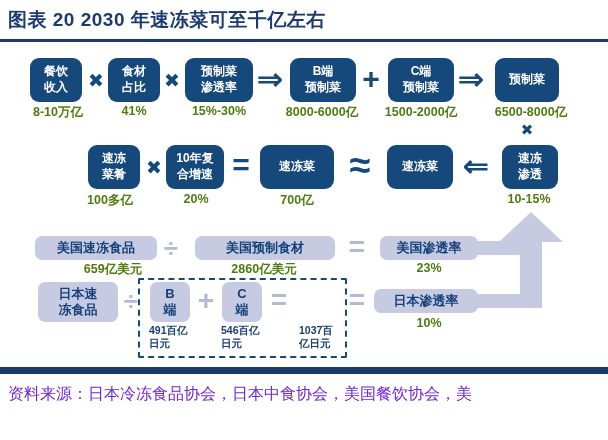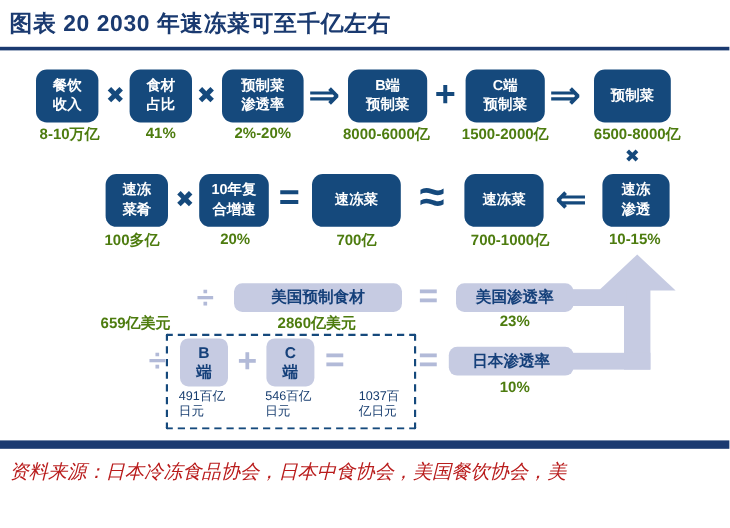--- a/index.html
+++ b/index.html
@@ -1,35 +1,35 @@
 <!DOCTYPE html>
 <html><head>
 <meta charset="utf-8">
 <style>
   html,body{margin:0;padding:0;background:#ffffff;}
   .canvas{position:relative;width:600px;height:440px;background:#ffffff;overflow:hidden;
           font-family:"Liberation Sans","DejaVu Sans",sans-serif;padding-left:20px;}
   .page-title{position:absolute;left:8px;top:7px;font-size:19px;font-weight:bold;color:#1a3a70;letter-spacing:0.5px;white-space:nowrap;}
   .title-rule{position:absolute;left:0;top:39px;width:608px;height:3px;background:#1a3a70;}
   .bottom-rule{position:absolute;left:0;top:367px;width:608px;height:7px;background:#1a3a70;}
-  .footer{position:absolute;left:8px;top:378px;width:596px;font-size:16px;font-style:italic;
-          color:#b91c1c;line-height:31px;font-family:"Liberation Serif","DejaVu Serif",serif;}
+  .footer{position:absolute;left:8px;top:378px;width:596px;font-size:16px;
+          color:#6d28d9;line-height:31px;font-family:"Liberation Serif","DejaVu Serif",serif;}
   
   .nbox{position:absolute;height:44px;background:#15497c;color:#ffffff;border-radius:9px;
         display:flex;flex-direction:column;align-items:center;justify-content:center;
         font-weight:bold;font-size:12px;line-height:1.3;text-align:center;}
   
   .lbox{position:absolute;background:#c6cbe2;color:#15407a;border-radius:7px;
         display:flex;flex-direction:column;align-items:center;justify-content:center;
         font-weight:bold;font-size:13px;line-height:1.25;text-align:center;}
   .op{position:absolute;transform:translate(-50%,-50%);color:#15497c;font-weight:bold;white-space:nowrap;}
   .op-light{color:#b2bad8;}
   .vlabel{position:absolute;transform:translateX(-50%);color:#4d7c0f;font-weight:bold;
           font-size:12.5px;white-space:nowrap;}
-  .vlabel-sm{position:absolute;color:#173d6f;font-weight:normal;font-size:10.5px;line-height:1.2;white-space:nowrap;}
+  .vlabel-sm{position:absolute;color:#173d6f;font-weight:bold;font-size:10.5px;line-height:1.2;white-space:nowrap;}
   .dashed-rect{position:absolute;left:138px;top:278px;width:205px;height:76px;border:2px dashed #15497c;border-radius:2px;}
   
   .tri-up{position:absolute;left:499px;top:212px;width:0;height:0;
           border-left:32px solid transparent;border-right:32px solid transparent;border-bottom:30px solid #c6cbe2;}
   .arrow-part{position:absolute;background:#c6cbe2;}
 </style>
 </head>
 <body>
 
 <div class="canvas">
@@ -61,21 +61,21 @@
     <span>C端</span>
     <span>预制菜</span>
   </div>
   <span class="op" style="left:471px;top:79px;font-size:32px">⇒</span>
   <div class="nbox" style="left:495px;top:58px;width:64px">
     <span>预制菜</span>
   </div>
 
   <div class="vlabel" style="left:58px;top:104px">8-10万亿</div>
   <div class="vlabel" style="left:134px;top:104px">41%</div>
-  <div class="vlabel" style="left:219px;top:104px">2%-20%</div>
+  <div class="vlabel" style="left:219px;top:104px">15%-30%</div>
   <div class="vlabel" style="left:322px;top:104px">8000-6000亿</div>
   <div class="vlabel" style="left:421px;top:104px">1500-2000亿</div>
   <div class="vlabel" style="left:531px;top:104px">6500-8000亿</div>
 
   <span class="op" style="left:527px;top:130px;font-size:15px">✖</span>
 
   <div class="nbox" style="left:88px;top:145px;width:52px">
     <span>速冻</span>
     <span>菜肴</span>
   </div>
@@ -94,41 +94,47 @@
   </div>
   <span class="op" style="left:476px;top:166px;font-size:32px">⇐</span>
   <div class="nbox" style="left:502px;top:145px;width:56px">
     <span>速冻</span>
     <span>渗透</span>
   </div>
 
   <div class="vlabel" style="left:110px;top:192px">100多亿</div>
   <div class="vlabel" style="left:196px;top:192px">20%</div>
   <div class="vlabel" style="left:297px;top:192px">700亿</div>
-  <div class="vlabel" style="left:425px;top:192px">700-1000亿</div>
   <div class="vlabel" style="left:529px;top:192px">10-15%</div>
 
   <div class="tri-up"></div>
   <div class="arrow-part" style="left:520px;top:240px;width:22px;height:68px"></div>
   <div class="arrow-part" style="left:476px;top:241px;width:46px;height:14px"></div>
   <div class="arrow-part" style="left:476px;top:294px;width:66px;height:14px"></div>
 
+  <div class="lbox" style="left:35px;top:236px;width:122px;height:24px">
+    <span>美国速冻食品</span>
+  </div>
   <span class="op op-light" style="left:171px;top:248px;font-size:26px">÷</span>
   <div class="lbox" style="left:195px;top:236px;width:140px;height:24px">
     <span>美国预制食材</span>
   </div>
   <span class="op op-light" style="left:357px;top:247px;font-size:28px">=</span>
   <div class="lbox" style="left:380px;top:236px;width:98px;height:24px">
     <span>美国渗透率</span>
   </div>
 
   <div class="vlabel" style="left:113px;top:261px">659亿美元</div>
   <div class="vlabel" style="left:264px;top:261px">2860亿美元</div>
   <div class="vlabel" style="left:429px;top:261px">23%</div>
 
+  <div class="lbox" style="left:38px;top:282px;width:80px;height:40px">
+    <span>日本速</span>
+    <span>冻食品</span>
+  </div>
   <span class="op op-light" style="left:131px;top:301px;font-size:26px">÷</span>
 
   <div class="dashed-rect"></div>
 
   <div class="lbox" style="left:150px;top:282px;width:40px;height:40px">
     <span>B</span>
     <span>端</span>
   </div>
   <span class="op op-light" style="left:206px;top:301px;font-size:28px">+</span>
   <div class="lbox" style="left:222px;top:282px;width:40px;height:40px">

